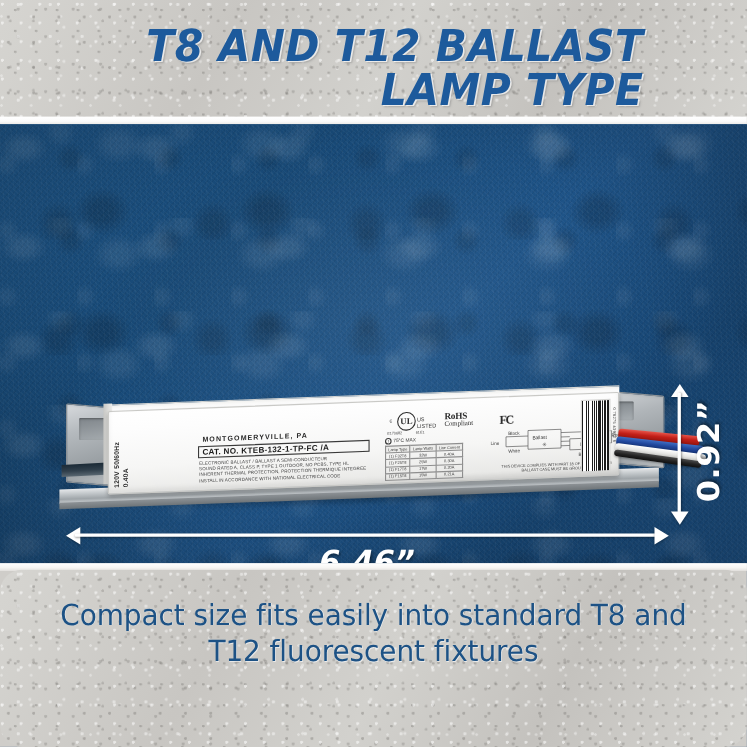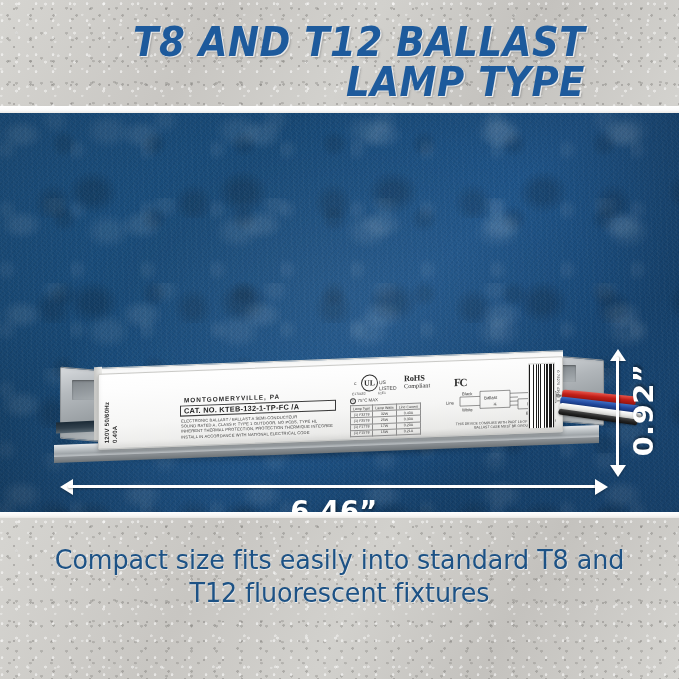--- a/index.html
+++ b/index.html
@@ -78,20 +78,21 @@
   }
   #hero-vignette{
     position:absolute; inset:0;
     background:radial-gradient(ellipse at 50% 45%, rgba(255,255,255,.05) 0%, rgba(0,0,0,0) 52%, rgba(0,0,0,.22) 100%);
   }
 
   
   #caption-band{
     position:absolute; left:0; top:518px; width:679px; height:161px;
     overflow:hidden;
+    border-radius:20px;
   }
   #caption-rule{
     position:absolute; left:0; top:512px; width:679px; height:7px;
     background:linear-gradient(180deg,#ffffff 0%,#f7f6f4 55%,#e4e2df 100%);
   }
   #caption-text{
     position:absolute; left:40px; top:25px; width:599px;
     text-align:center;
     font-family:"DejaVu Sans", sans-serif;
     font-size:26.5px; line-height:33px;
@@ -304,21 +305,21 @@
     box-shadow:0 1px 2px rgba(0,0,0,.3);
   }
   #wire-black{
     left:504px; top:65px; width:80px; height:6px;
     transform:rotate(8deg);
     background:linear-gradient(180deg,#4b4b4b 0%,#232323 55%,#111111 100%);
     box-shadow:0 1px 2px rgba(0,0,0,.3);
   }
 
   
-  #dim-width{ position:absolute; left:60px; top:362px; width:548px; height:52px; }
+  #dim-width{ position:absolute; left:60px; top:362px; width:548px; height:52px;font-style:italic; }
   #dim-width-line{
     position:absolute; left:8px; top:10px; width:532px; height:3px;
     background:#ffffff; border-radius:1px;
     box-shadow:0 1px 2px rgba(0,0,0,.35);
   }
   .arrow-h{
     position:absolute; top:3.5px; width:0; height:0;
     border-top:8px solid transparent; border-bottom:8px solid transparent;
     filter:drop-shadow(0 1px 1px rgba(0,0,0,.3));
   }

